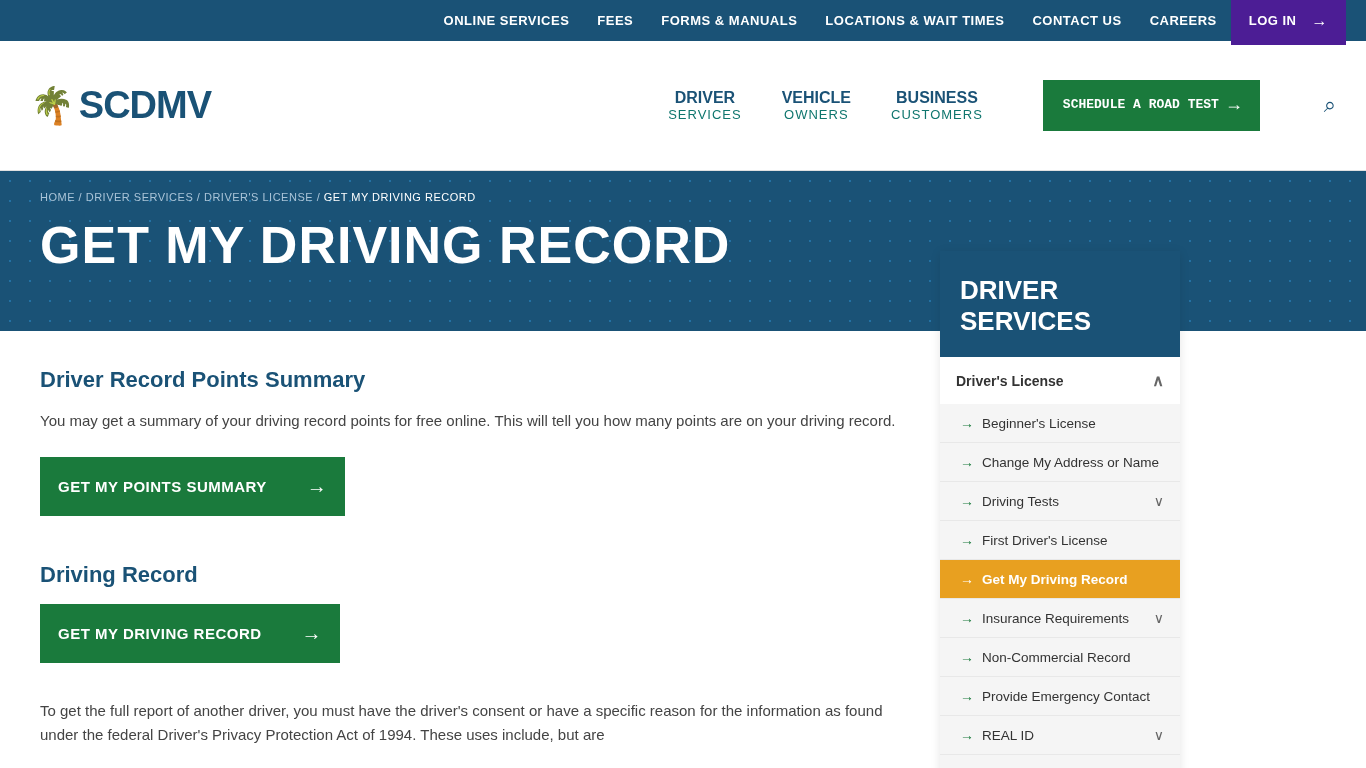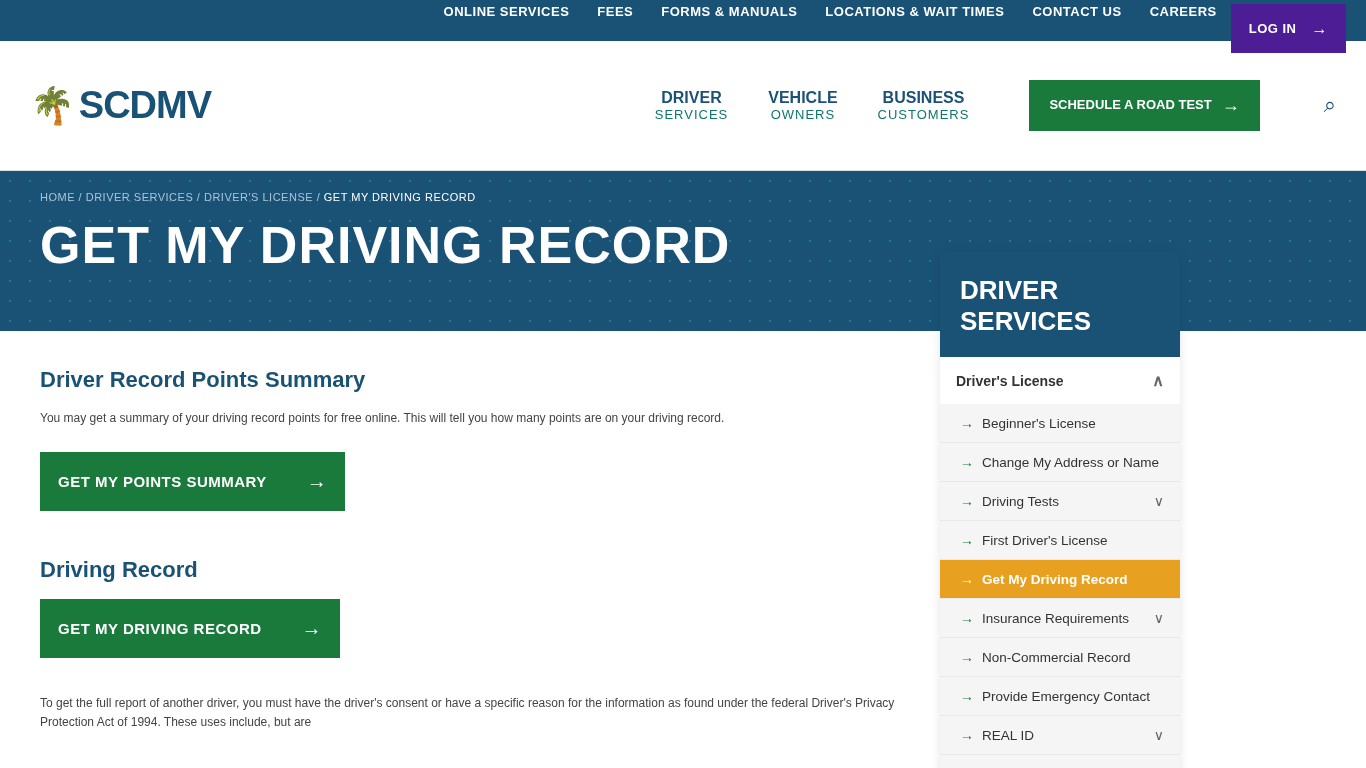--- a/index.html
+++ b/index.html
@@ -3,22 +3,22 @@
   <meta charset="utf-8">
   <style>
     * { margin: 0; padding: 0; box-sizing: border-box; }
     body { font-family: Arial, sans-serif; color: #333; font-size: 14px; }
 
     
     .top-nav {
       background: #1a5276;
       display: flex;
       justify-content: flex-end;
-      align-items: flex-start;
-      padding: 4px 20px;
+      align-items: center;
+      padding: 12px 20px;
       height: 41px;
     }
     .top-nav a {
       color: #fff;
       text-decoration: none;
       font-size: 13px;
       font-weight: bold;
       padding: 0 14px;
       text-transform: uppercase;
       letter-spacing: 0.5px;
@@ -94,20 +94,21 @@
       padding: 14px 20px;
       text-decoration: none;
       display: flex;
       align-items: center;
       gap: 10px;
       font-size: 13px;
       font-weight: bold;
       text-transform: uppercase;
       line-height: 1.3;
       margin-left: 20px;
+      font-family: Liberation Mono, monospace;
     }
     .schedule-btn .btn-text { flex: 1; }
     .schedule-btn .arrow { font-size: 18px; }
     .search-icon-btn {
       margin-left: 24px;
       font-size: 22px;
       color: #1a5276;
       cursor: pointer;
       background: none;
       border: none;
@@ -162,21 +163,21 @@
     }
 
     
     .section-title {
       font-size: 22px;
       font-weight: bold;
       color: #1a5276;
       margin-bottom: 16px;
     }
     .section-text {
-      font-size: 12px;
+      font-size: 15px;
       line-height: 1.6;
       color: #444;
       margin-bottom: 24px;
     }
     .green-btn {
       background: #1a7a3c;
       color: #fff;
       display: inline-flex;
       align-items: center;
       padding: 18px 18px;

